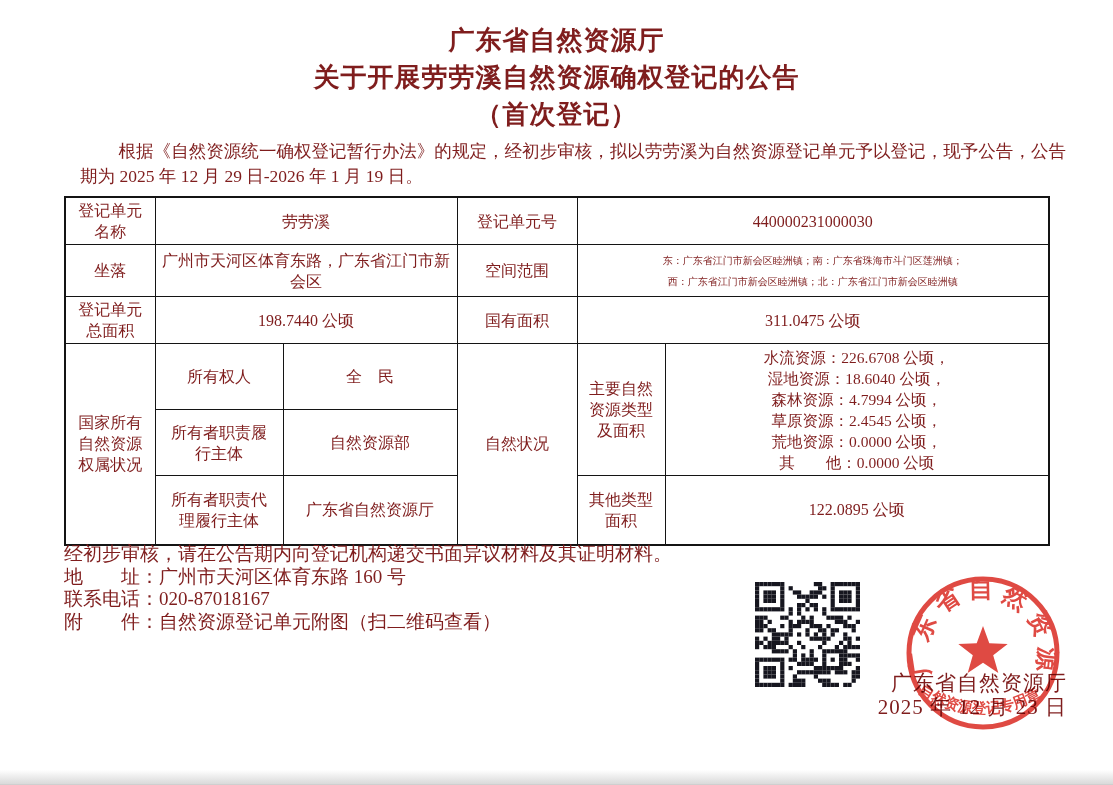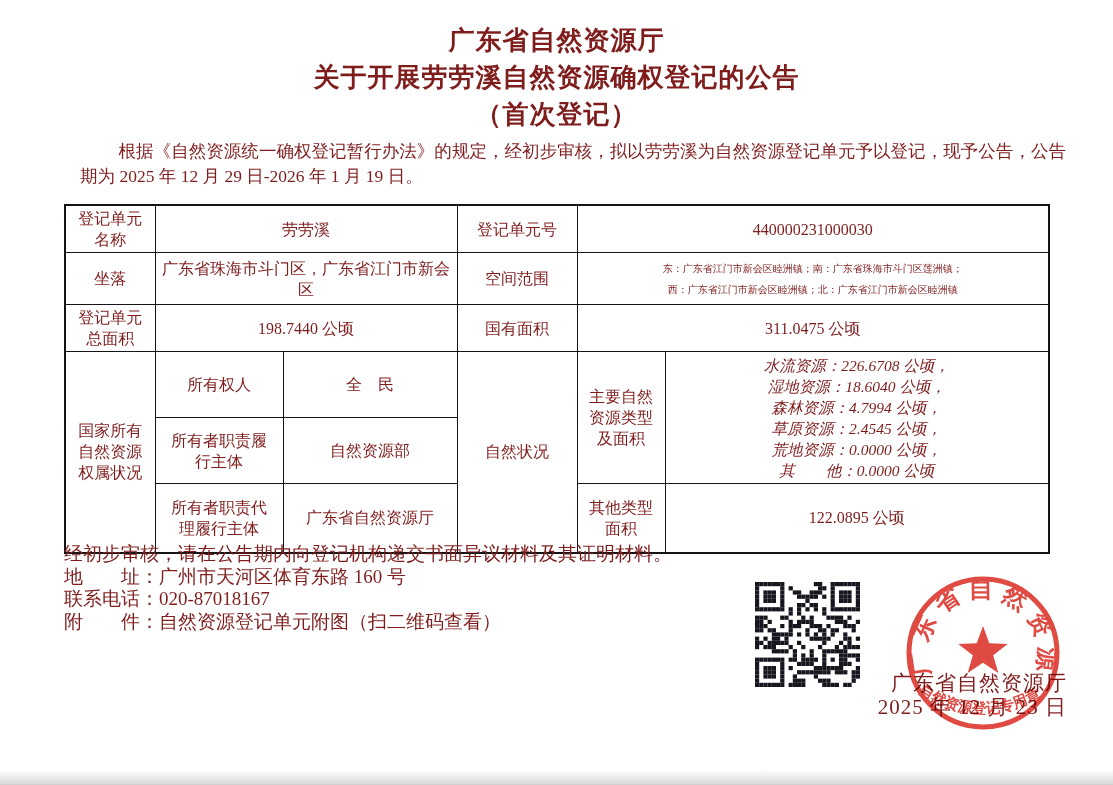--- a/index.html
+++ b/index.html
@@ -4,29 +4,29 @@
 <style>
   html,body { margin:0; padding:0; background:#fff; }
   .page {
     position:relative; width:1113px; height:785px; background:#ffffff;
     font-family:"Liberation Serif","DejaVu Serif",serif; color:#7f1d1d; overflow:hidden;
   }
   .title-block { position:absolute; top:22px; left:0; right:0; text-align:center;
     font-weight:bold; font-size:26px; line-height:37px; letter-spacing:1px; }
   .intro { position:absolute; top:139px; left:64px; width:986px;
     font-size:17.5px; line-height:24.5px; text-align:justify; text-indent:2.2em;margin-left:16px; }
-  table.doc-table { position:absolute; top:204px; left:64px; width:984px;
+  table.doc-table { position:absolute; top:196px; left:64px; width:984px;
     border-collapse:collapse; table-layout:fixed; font-size:16px;
     border:2.2px solid #141414; }
   .doc-table td { border:1.6px solid #141414; padding:2px 6px;
     text-align:center; vertical-align:middle; line-height:21px; }
   .pre { white-space:pre-line; }
   .cell-left { text-align:left; }
   .spatial { font-size:10px; padding-left:9px; line-height:22px; }
-  .resources { font-size:15.5px; padding-left:11px; line-height:21.5px;font-style:italic; }
+  .resources { font-size:15.5px; padding-left:11px; line-height:21.5px; }
   .otherval { padding-left:11px;margin-left:8px; }
   tr.r1 { height:44px; } tr.r2 { height:52px; } tr.r3 { height:40px; }
   tr.r4 { height:66px; } tr.r5 { height:66px; } tr.r6 { height:69px; }
   .footer-block { position:absolute; left:64px; top:543px; font-size:19px; line-height:22.6px; }
   .qr { position:absolute; left:755px; top:582px; width:105px; height:105px; }
   .signature { position:absolute; right:46px; top:672px; text-align:right;
     font-size:21px; line-height:23.5px; letter-spacing:1px; }
   .seal { position:absolute; left:898px; top:568px; width:170px; height:170px;
     mix-blend-mode:multiply; opacity:.92; }
   .seal-arc-text { font-size:24px; font-weight:bold; letter-spacing:2px;
@@ -62,21 +62,21 @@
     <tbody>
         <tr class="r1">
       <td class="pre">登记单元
 名称</td>
       <td colspan="2">劳劳溪</td>
       <td>登记单元号</td>
       <td colspan="2">440000231000030</td>
     </tr>
     <tr class="r2">
       <td>坐落</td>
-      <td colspan="2">广东省珠海市斗门区，广东省江门市新会区</td>
+      <td colspan="2">广州市天河区体育东路，广东省江门市新会区</td>
       <td>空间范围</td>
       <td colspan="2" class="pre cell-left spatial">东：广东省江门市新会区睦洲镇；南：广东省珠海市斗门区莲洲镇；
 西：广东省江门市新会区睦洲镇；北：广东省江门市新会区睦洲镇</td>
     </tr>
     <tr class="r3">
       <td class="pre">登记单元
 总面积</td>
       <td colspan="2">198.7440 公顷</td>
       <td>国有面积</td>
       <td colspan="2">311.0475 公顷</td>

